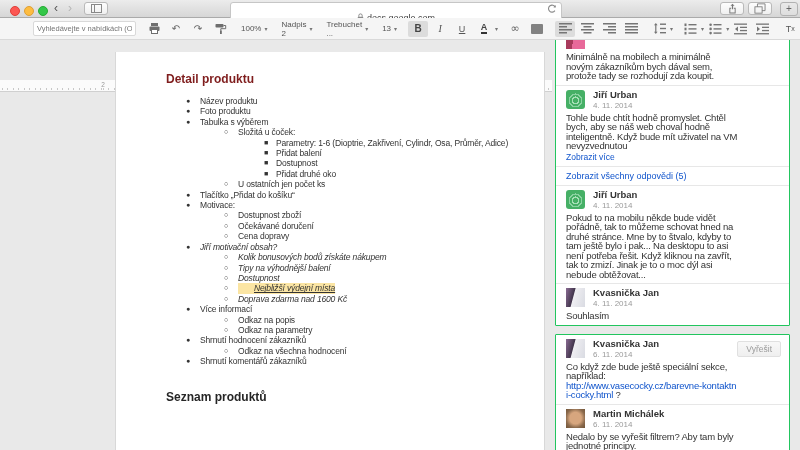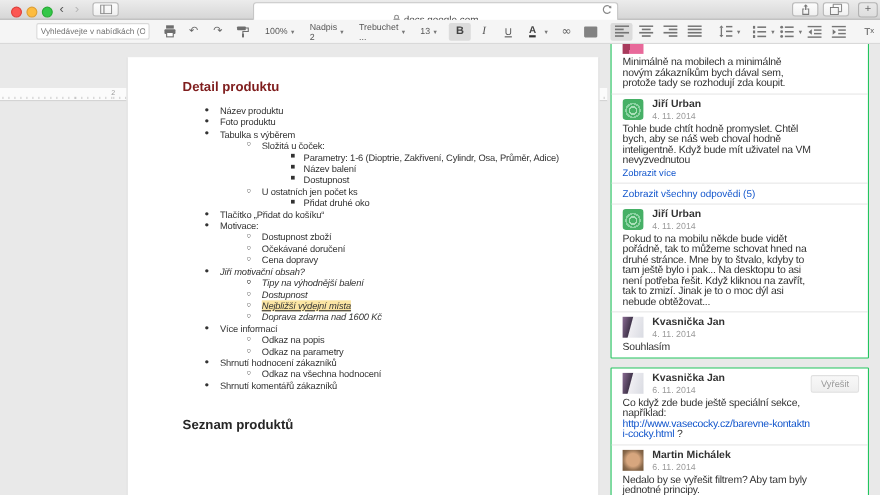--- a/index.html
+++ b/index.html
@@ -58,21 +58,21 @@
   .doc-h{font-size:12px;font-weight:bold;color:#7f1d1d;margin:0;padding:20px 0 0 50px;line-height:14px;}
   .doc-h2{font-size:12px;font-weight:bold;color:#262626;margin:0;padding:23px 0 0 50px;line-height:14px;}
   #doc-list{margin-top:10px;font-size:8.5px;letter-spacing:-0.15px;}
   .doc-line{position:relative;line-height:10.4px;white-space:nowrap;}
   .doc-line .bullet{position:absolute;font-size:7px;color:#333;}
   .doc-line.l1 .bullet{left:70px;}  .doc-line.l1 .txt{margin-left:84px;}
   .doc-line.l2 .bullet{left:108px;} .doc-line.l2 .txt{margin-left:122px;}
   .doc-line.l3 .bullet{left:148px;} .doc-line.l3 .txt{margin-left:160px;}
   .txt{display:inline-block;}
   .txt.it{font-style:italic;}
-  .txt.hl{background:#fbe5a3;text-decoration:underline;}
+  .txt.hl{background:#fbe5a3;text-decoration:underline;padding-left:16px;}
   
   .cpanel{position:absolute;left:552px;top:0;right:0;bottom:0;overflow:hidden;}
   .ccard{background:#fff;border:1px solid #22c55e;border-radius:1px;margin:0 10px 0 3px;box-sizing:border-box;}
   .ccard.first{margin-top:-15px;}
   .ccard.second{margin-top:8px;}
   .citem{padding:4px 10px;border-bottom:1px solid #e7e7e7;position:relative;}
   .citem:last-child{border-bottom:none;}
   .c-head{display:flex;}
   .c-av{width:19px;height:19px;margin-right:8px;flex:none;}
   .av-pink{background:linear-gradient(100deg,#a83a5c 0 40%,#e8699a 40%);}
@@ -333,31 +333,31 @@
       </div>
 
     <div class="page">
       <h2 class="doc-h">Detail produktu</h2>
       <div id="doc-list">
           <div class="doc-line l1"><span class="bullet">●</span><span class="txt">Název produktu</span></div>
           <div class="doc-line l1"><span class="bullet">●</span><span class="txt">Foto produktu</span></div>
           <div class="doc-line l1"><span class="bullet">●</span><span class="txt">Tabulka s výběrem</span></div>
           <div class="doc-line l2"><span class="bullet">○</span><span class="txt">Složitá u čoček:</span></div>
           <div class="doc-line l3"><span class="bullet">■</span><span class="txt">Parametry: 1-6 (Dioptrie, Zakřivení, Cylindr, Osa, Průměr, Adice)</span></div>
-          <div class="doc-line l3"><span class="bullet">■</span><span class="txt">Název balení</span></div>
+          <div class="doc-line l3"><span class="bullet">■</span><span class="txt">Přidat balení</span></div>
           <div class="doc-line l3"><span class="bullet">■</span><span class="txt">Dostupnost</span></div>
+          <div class="doc-line l3"><span class="bullet">■</span><span class="txt">Přidat druhé oko</span></div>
           <div class="doc-line l2"><span class="bullet">○</span><span class="txt">U ostatních jen počet ks</span></div>
-          <div class="doc-line l3"><span class="bullet">■</span><span class="txt">Přidat druhé oko</span></div>
           <div class="doc-line l1"><span class="bullet">●</span><span class="txt">Tlačítko „Přidat do košíku“</span></div>
           <div class="doc-line l1"><span class="bullet">●</span><span class="txt">Motivace:</span></div>
           <div class="doc-line l2"><span class="bullet">○</span><span class="txt">Dostupnost zboží</span></div>
           <div class="doc-line l2"><span class="bullet">○</span><span class="txt">Očekávané doručení</span></div>
           <div class="doc-line l2"><span class="bullet">○</span><span class="txt">Cena dopravy</span></div>
           <div class="doc-line l1"><span class="bullet">●</span><span class="txt it">Jiří motivační obsah?</span></div>
-          <div class="doc-line l2"><span class="bullet">○</span></div>
+          <div class="doc-line l2"><span class="bullet">○</span><span class="txt it">Kolik bonusových bodů získáte nákupem</span></div>
           <div class="doc-line l2"><span class="bullet">○</span><span class="txt it">Tipy na výhodnější balení</span></div>
           <div class="doc-line l2"><span class="bullet">○</span><span class="txt it">Dostupnost</span></div>
           <div class="doc-line l2"><span class="bullet">○</span><span class="txt it hl">Nejbližší výdejní místa</span></div>
           <div class="doc-line l2"><span class="bullet">○</span><span class="txt it">Doprava zdarma nad 1600 Kč</span></div>
           <div class="doc-line l1"><span class="bullet">●</span><span class="txt">Více informací</span></div>
           <div class="doc-line l2"><span class="bullet">○</span><span class="txt">Odkaz na popis</span></div>
           <div class="doc-line l2"><span class="bullet">○</span><span class="txt">Odkaz na parametry</span></div>
           <div class="doc-line l1"><span class="bullet">●</span><span class="txt">Shrnutí hodnocení zákazníků</span></div>
           <div class="doc-line l2"><span class="bullet">○</span><span class="txt">Odkaz na všechna hodnocení</span></div>
           <div class="doc-line l1"><span class="bullet">●</span><span class="txt">Shrnutí komentářů zákazníků</span></div>

